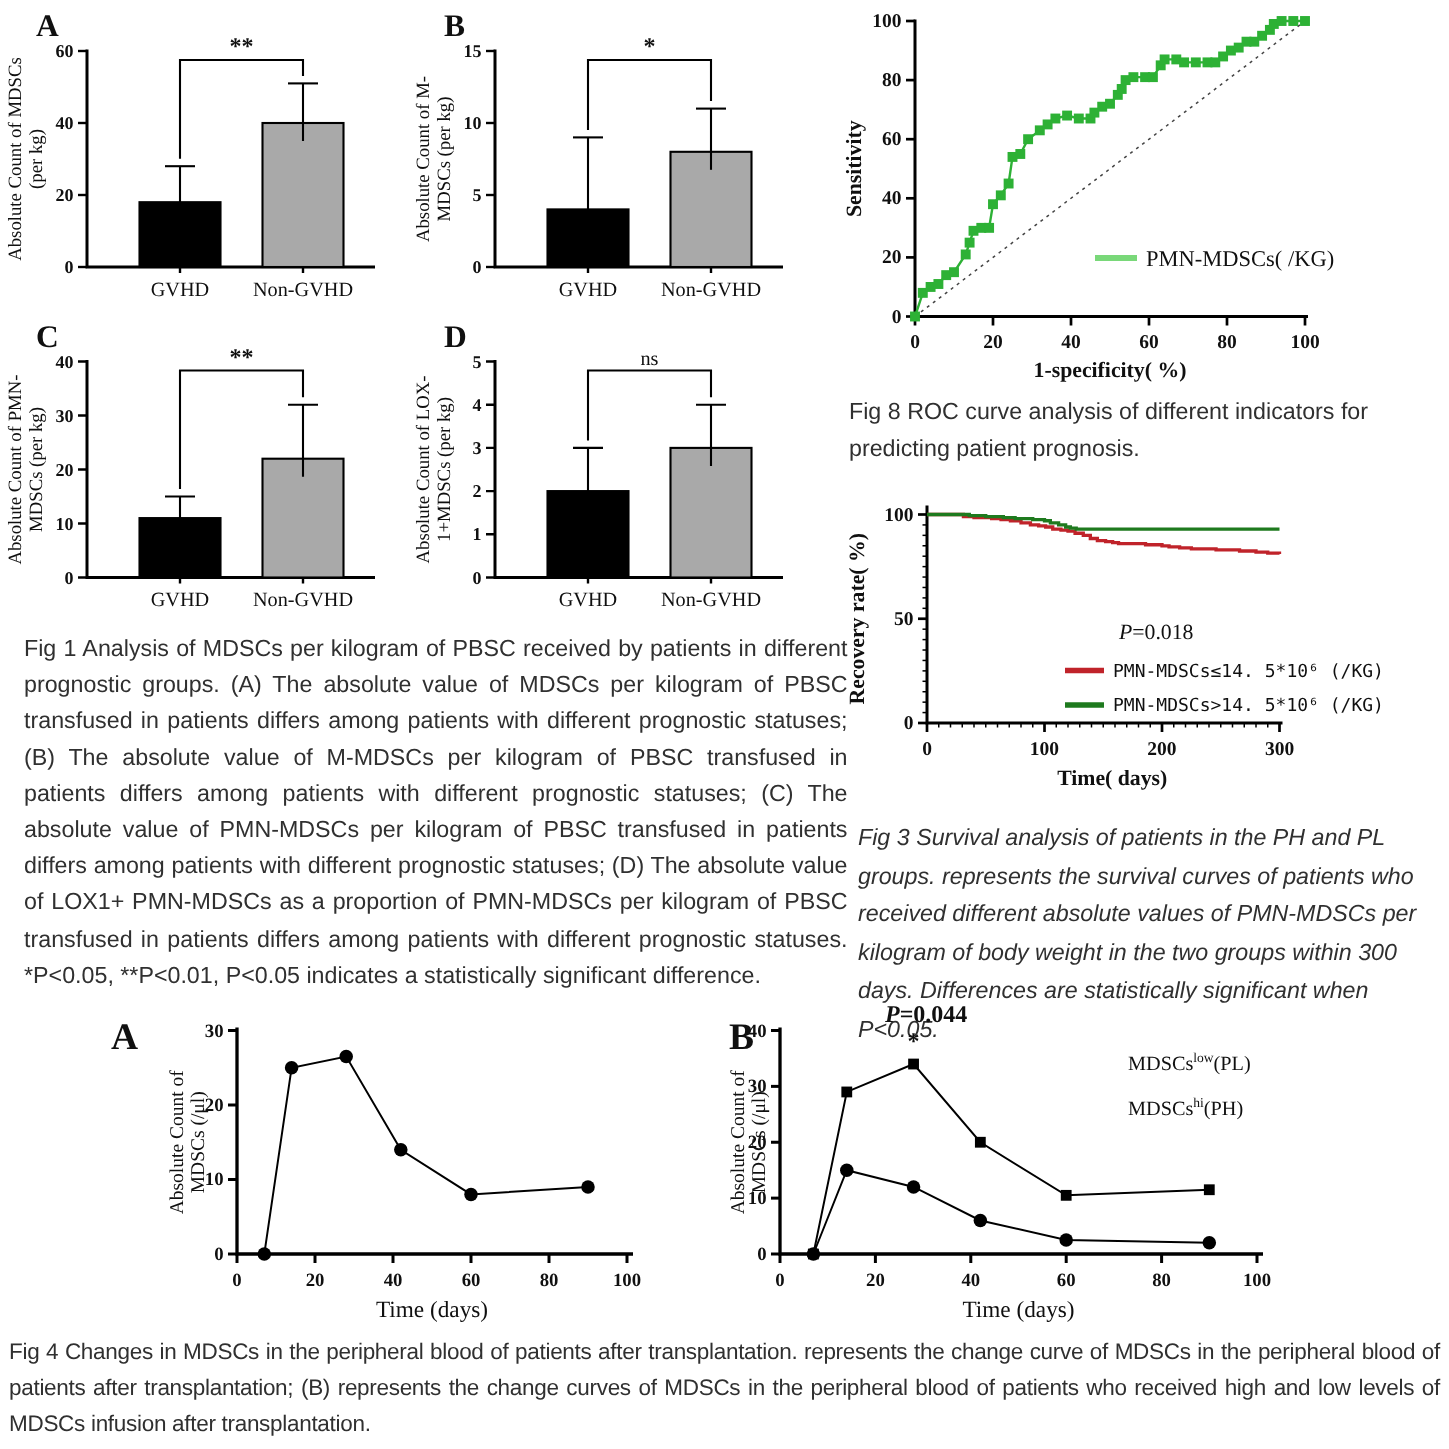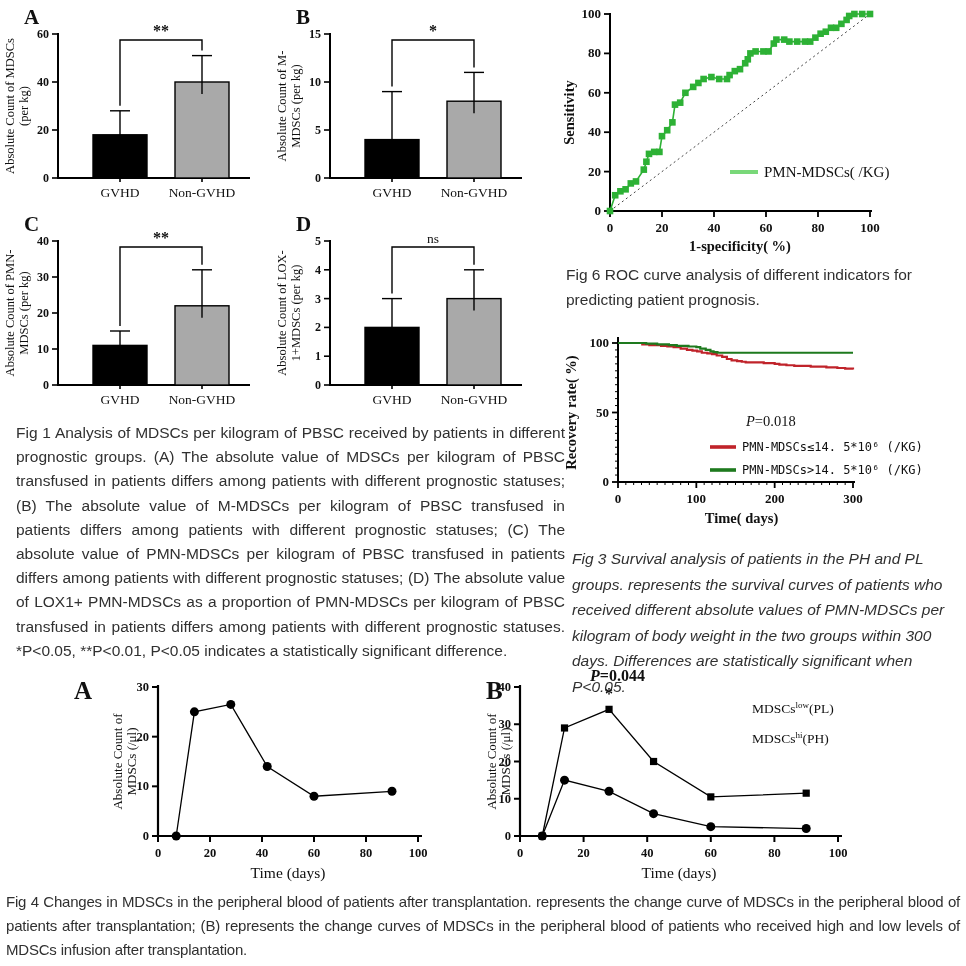--- a/index.html
+++ b/index.html
@@ -238,21 +238,21 @@
         <rect x="278.09999999999997" y="20.550000000000022" width="6.6" height="6.6" fill="#2db135"></rect>
         <rect x="283.3" y="16.609999999999996" width="6.6" height="6.6" fill="#2db135"></rect>
         <rect x="285.90000000000003" y="12.669999999999998" width="6.6" height="6.6" fill="#2db135"></rect>
         <rect x="291.09999999999997" y="10.7" width="6.6" height="6.6" fill="#2db135"></rect>
         <rect x="298.9" y="10.7" width="6.6" height="6.6" fill="#2db135"></rect>
         <rect x="306.7" y="10.7" width="6.6" height="6.6" fill="#2db135"></rect>
         <line x1="170" y1="172" x2="198" y2="172" stroke="#79d879" stroke-width="4"></line>
         <text x="204" y="177" class="rleg" text-anchor="start">PMN-MDSCs( /KG)</text>
       </svg>
     </div>
-  <p class="caption abs" id="cap-fig2">Fig 6 ROC curve analysis of different indicators for predicting patient prognosis.</p>
+  <p class="caption abs" id="cap-fig2">Fig 8 ROC curve analysis of different indicators for predicting patient prognosis.</p>
 
   <div class="chart abs" id="chart-km">
       <svg width="406" height="224" viewBox="0 0 406 224">
         <path d="M 58 17 V 162 H 295" stroke="#000000" stroke-width="2" fill="none"></path>
         <line x1="52" y1="162" x2="58" y2="162" stroke="#000000" stroke-width="1.8"></line>
         <text x="49" y="166" class="rtick" text-anchor="end">0</text>
         <line x1="55" y1="155.05" x2="58" y2="155.05" stroke="#000000" stroke-width="1"></line>
         <line x1="55" y1="148.1" x2="58" y2="148.1" stroke="#000000" stroke-width="1"></line>
         <line x1="55" y1="141.15" x2="58" y2="141.15" stroke="#000000" stroke-width="1"></line>
         <line x1="55" y1="134.2" x2="58" y2="134.2" stroke="#000000" stroke-width="1"></line>

